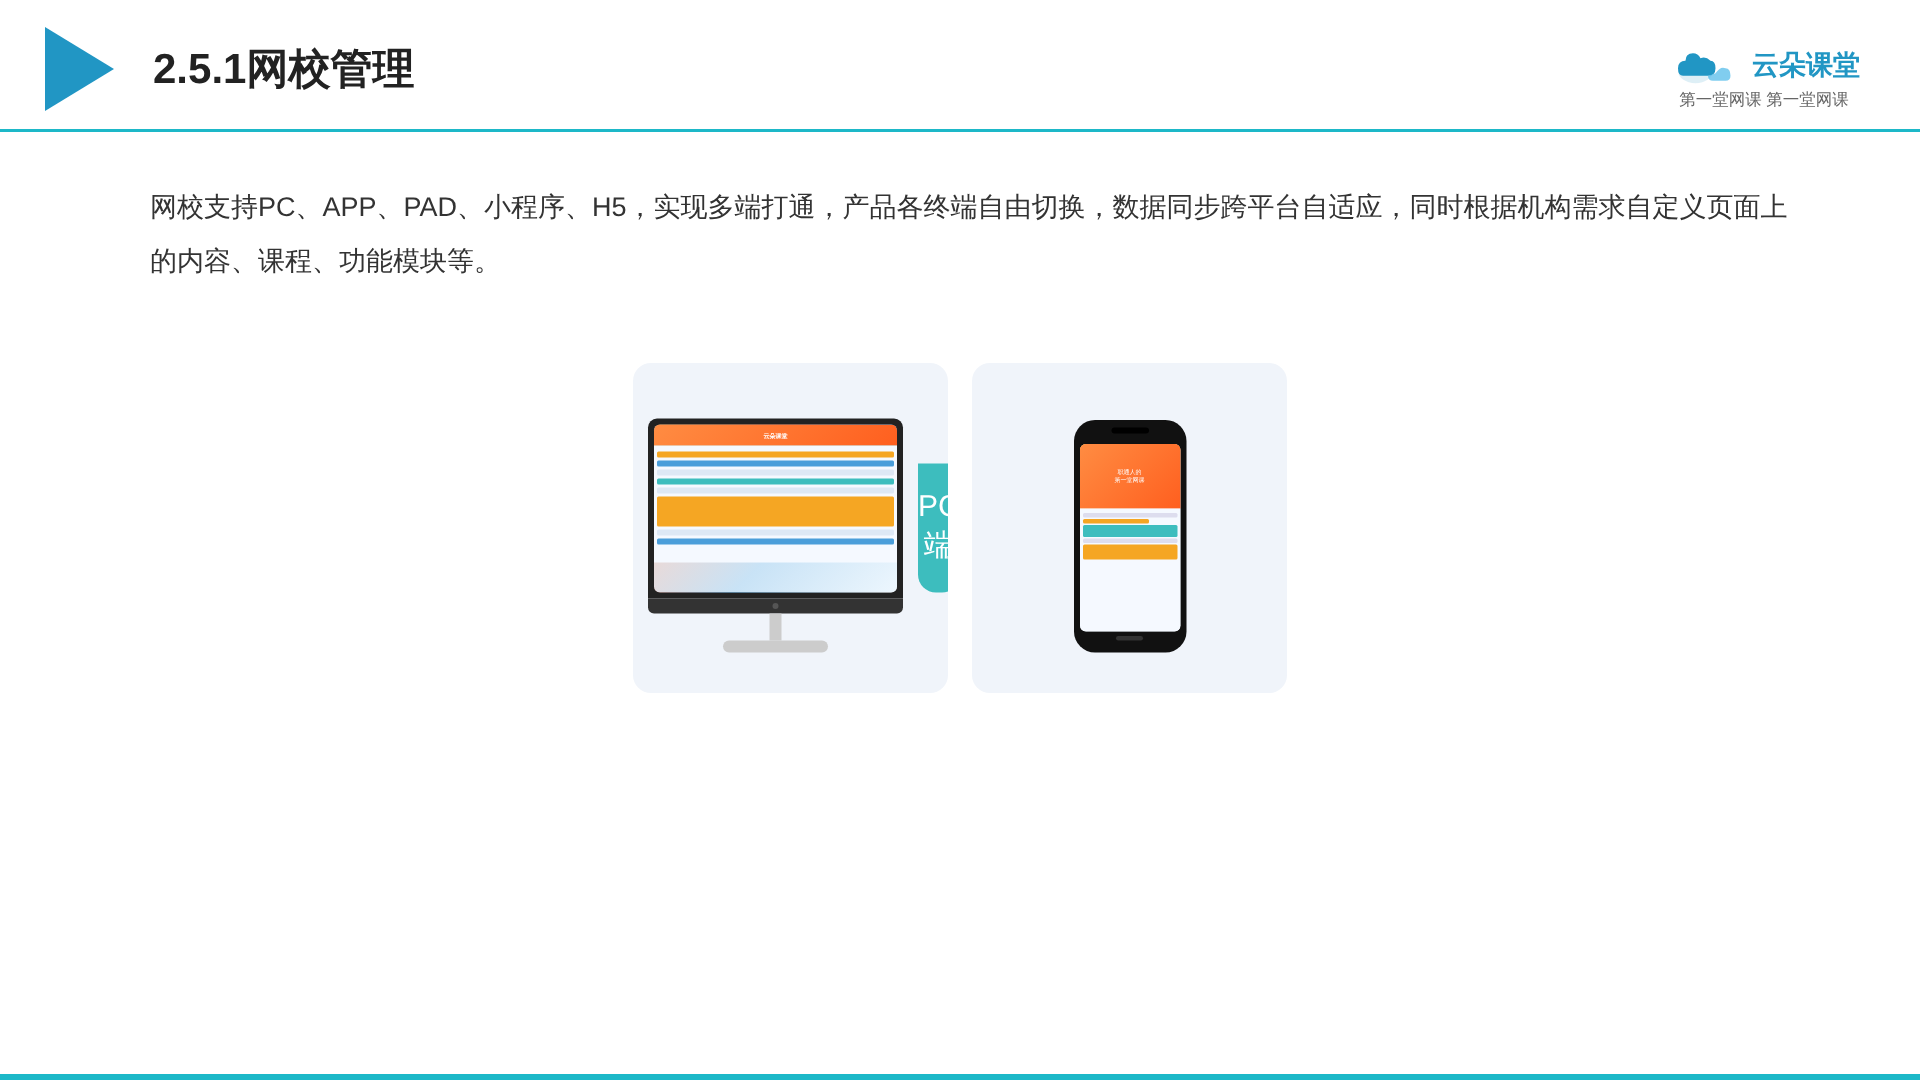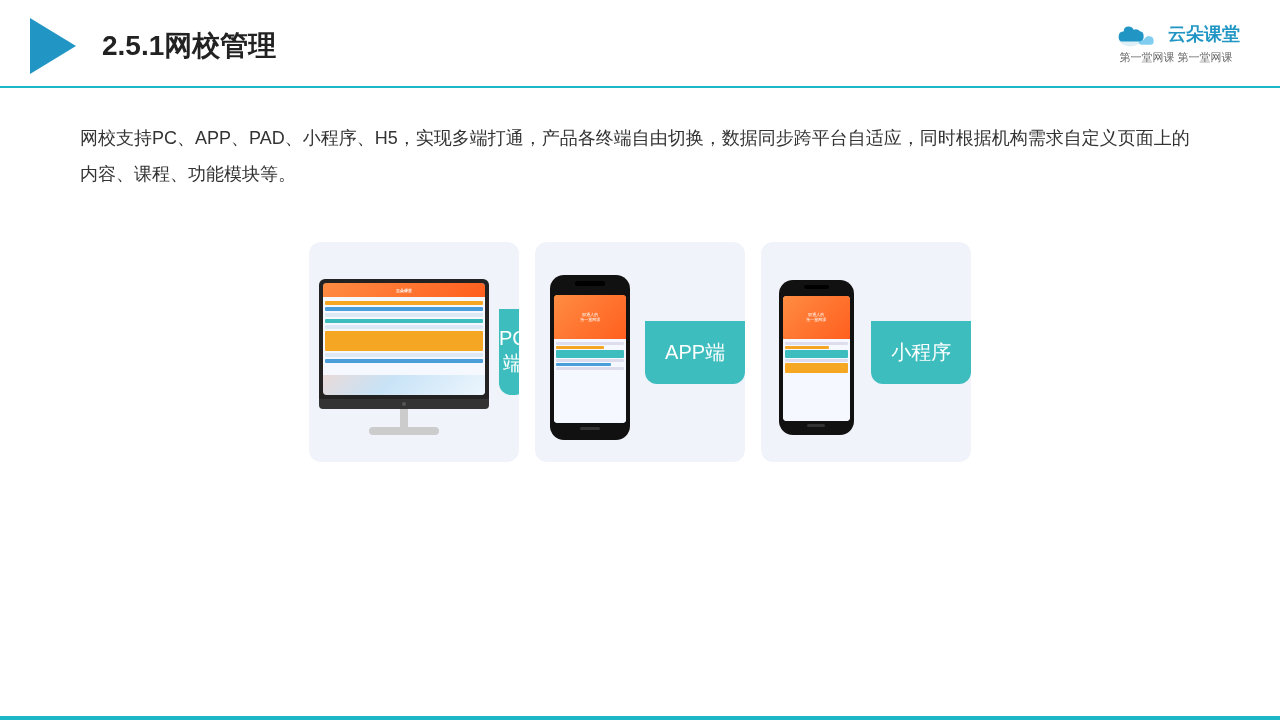--- a/index.html
+++ b/index.html
@@ -7,21 +7,21 @@
       width: 1280px;
       height: 720px;
       background: #fff;
       font-family: 'Microsoft YaHei', '微软雅黑', sans-serif;
       overflow: hidden;
     }
 
     
     .header {
       display: flex;
-      align-items: flex-start;
+      align-items: flex-end;
       justify-content: space-between;
       padding: 18px 40px 12px 30px;
       border-bottom: 2px solid #1db8c8;
     }
     .header-left {
       display: flex;
       align-items: center;
       gap: 16px;
     }
     .play-icon {
@@ -61,20 +61,21 @@
       color: #666;
       text-align: right;
     }
 
     
     .description {
       padding: 32px 80px 20px 80px;
       font-size: 18px;
       color: #333;
       line-height: 2;
+      margin-left: 20px;
     }
 
     
     .cards-container {
       display: flex;
       justify-content: center;
       align-items: flex-start;
       gap: 16px;
       padding: 20px 40px;
       margin-top: 10px;
@@ -404,44 +405,20 @@
           </div>
         <div class="monitor-stand">
           <div class="monitor-neck"></div>
           <div class="monitor-base"></div>
         </div>
       </div>
     </div>
     <div class="card-label">PC端</div>
   </div>
 
-  <div class="card">
-    <div class="card-image-area">
-      <div class="phone">
-        <div class="phone-notch"></div>
-        <div class="phone-screen">
-          <div class="screen-content">
-            <div style="height:35%;background:linear-gradient(135deg,#ff8c42,#ff5f1f);display:flex;align-items:center;justify-content:center;">
-              <span style="color:#fff;font-size:4px;text-align:center;">职通人的<br>第一堂网课</span>
-            </div>
-            <div style="height:65%;background:#f5f9ff;padding:2px;">
-              <div style="height:3px;background:#dde;margin:1px 0;border-radius:1px;"></div>
-              <div style="height:3px;background:#f5a623;margin:1px 0;border-radius:1px;width:70%;"></div>
-              <div style="height:8px;background:#3dbdbe;margin:1px 0;border-radius:1px;"></div>
-              <div style="height:3px;background:#dde;margin:1px 0;border-radius:1px;"></div>
-              <div style="height:3px;background:#4a9eda;margin:1px 0;border-radius:1px;width:80%;"></div>
-              <div style="height:3px;background:#dde;margin:1px 0;border-radius:1px;"></div>
-            </div>
-          </div>
-        </div>
-        <div class="phone-home"></div>
-      </div>
-    </div>
-    <div class="card-label">APP端</div>
-  </div>
 
 
   <div class="card">
     <div class="card-image-area">
       <div class="phone-mini">
         <div class="phone-mini-notch"></div>
         <div class="phone-mini-screen">
           <div class="screen-content">
             <div style="height:35%;background:linear-gradient(135deg,#ff8c42,#ff5f1f);display:flex;align-items:center;justify-content:center;">
               <span style="color:#fff;font-size:4px;text-align:center;">职通人的<br>第一堂网课</span>
@@ -451,19 +428,18 @@
               <div style="height:3px;background:#f5a623;margin:1px 0;border-radius:1px;width:70%;"></div>
               <div style="height:8px;background:#3dbdbe;margin:1px 0;border-radius:1px;"></div>
               <div style="height:3px;background:#dde;margin:1px 0;border-radius:1px;"></div>
               <div style="height:10px;background:#f5a623;margin:1px 0;border-radius:1px;"></div>
             </div>
           </div>
         </div>
         <div class="phone-mini-home"></div>
       </div>
     </div>
-    <div class="card-label">小程序</div>
   </div>
 
 
 </div>
 
 <div class="bottom-line"></div>
 
 </body></html>

